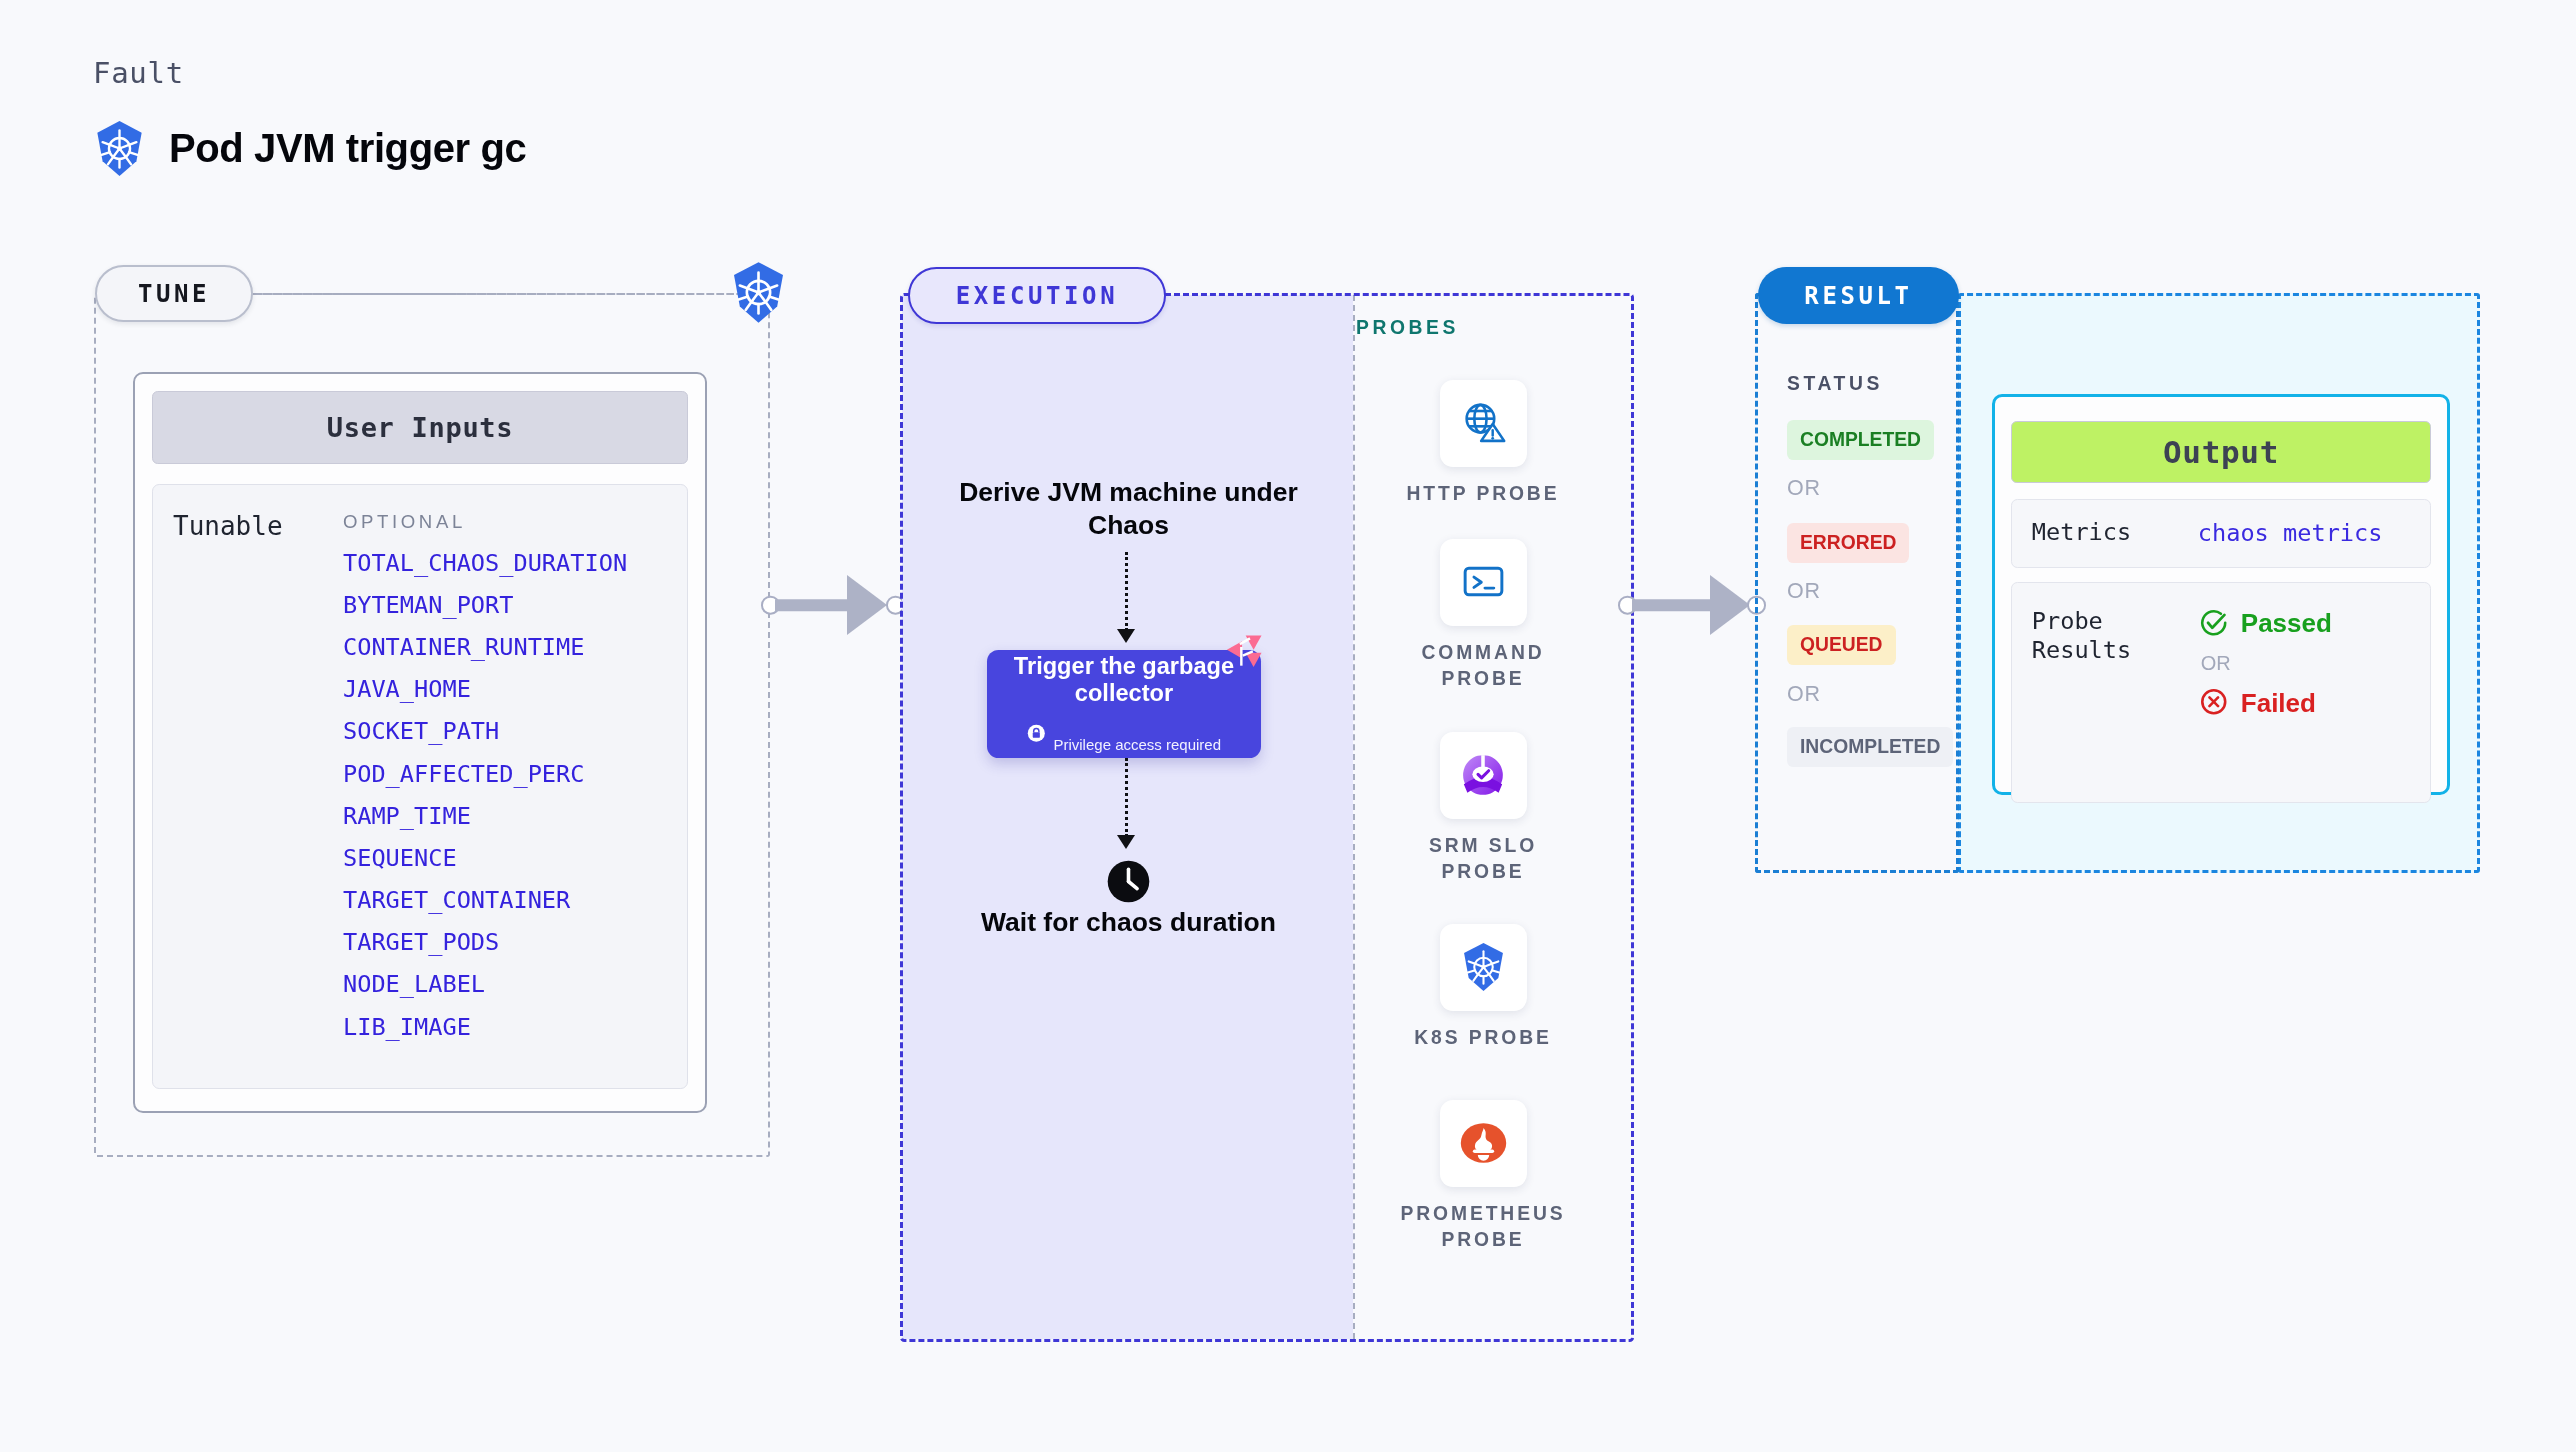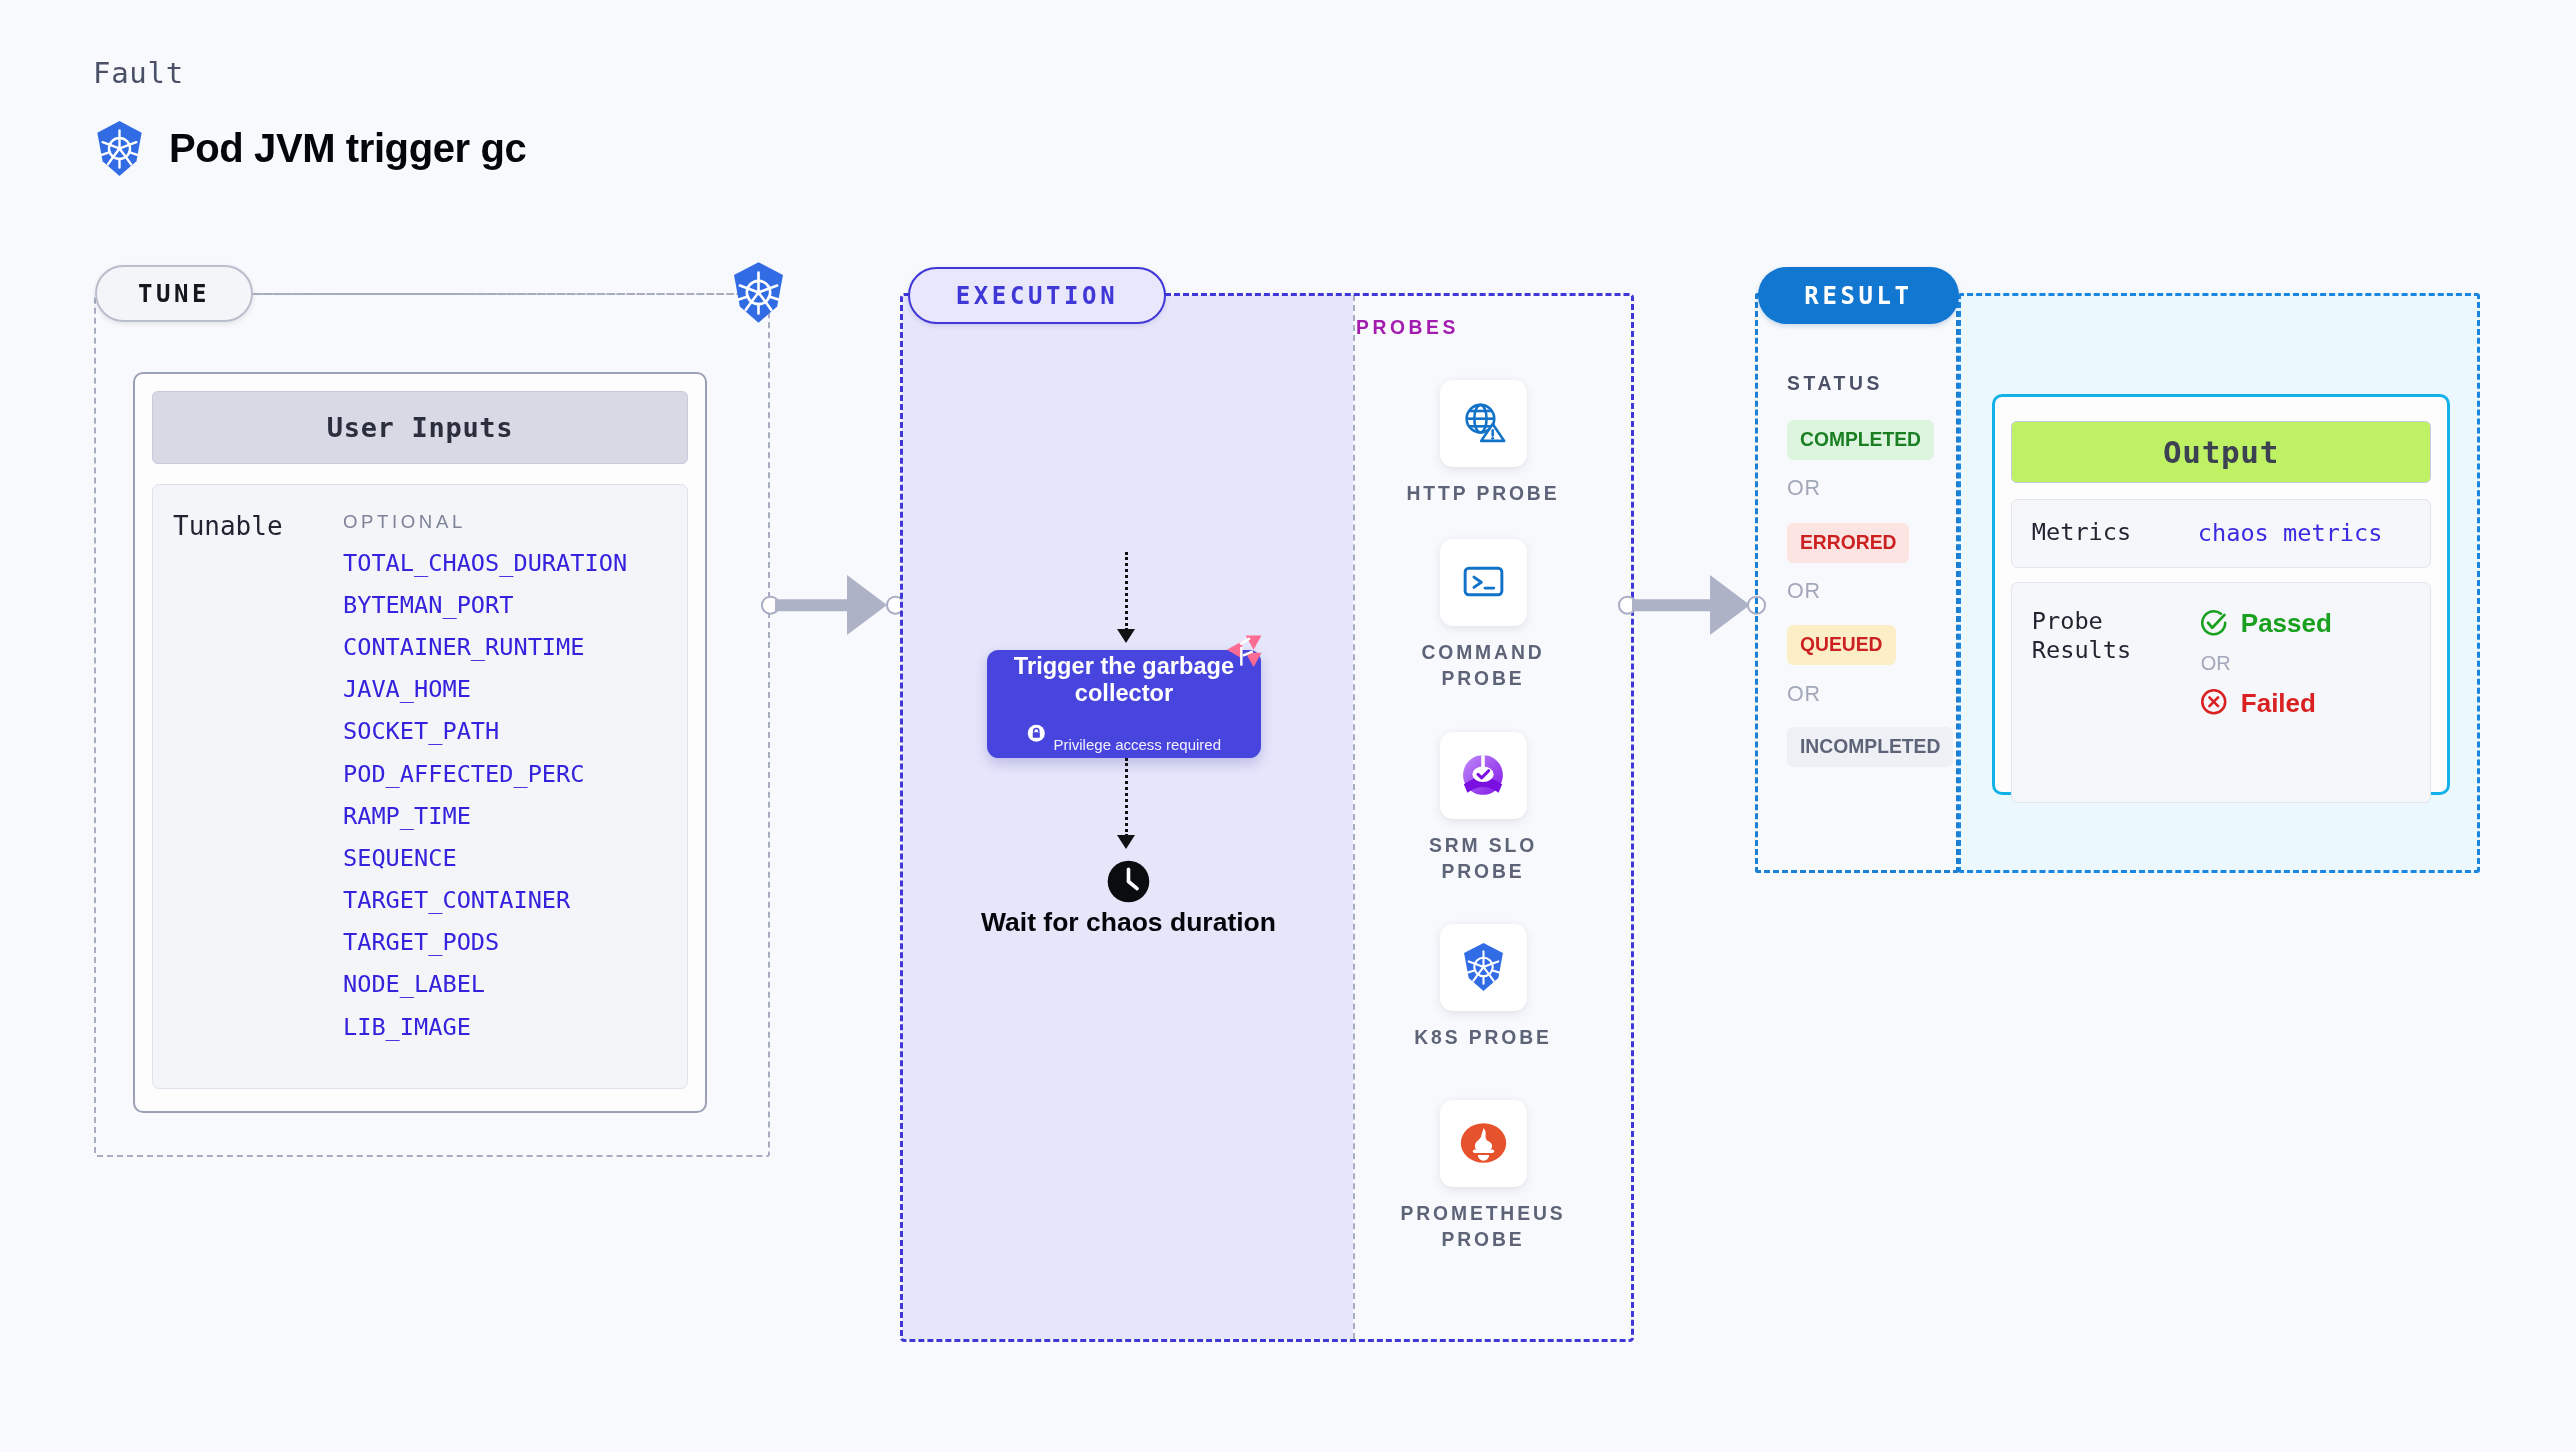--- a/index.html
+++ b/index.html
@@ -259,21 +259,21 @@
     font-weight: 700;
     color: #05060b;
     line-height: 1.25;
   }
 
   
   #probes-title {
     position: absolute;
     left: 1356px; top: 317px;
     font-size: 19.3px;
-    color: #a21caf;
+    color: #0f766e;
     letter-spacing: 3.6px;
     font-weight: 600;
   }
   .probe {
     position: absolute;
     width: 186px;
     display: flex;
     flex-direction: column;
     align-items: center;
   }
@@ -545,20 +545,21 @@
     <div class="conn-bar" style="left:14.3px; width:79px;"></div>
     <div class="conn-head" style="left:86px;"></div>
     <div class="conn-dot" style="left:125px;"></div>
   </div>
 
   <div id="exec-fill"></div>
   <div id="probes-divider"></div>
   <div id="exec-outer"></div>
   <div class="pill" id="exec-badge">EXECUTION</div>
 
+  <div id="derive-label">Derive JVM machine under Chaos</div>
 
   <div class="v-dotted" style="left:1125px; top:552px; height:79px;"></div>
   <div class="v-arrowhead" style="left:1117px; top:629px;"></div>
 
   <div id="gc-card">
     <div id="gc-card-title">Trigger the garbage collector</div>
     <div id="gc-card-sub-row">
       <span>
         <svg width="18.6" height="18.6" viewBox="0 0 24 24">
           <circle cx="12" cy="12" r="11" fill="#ffffff"></circle>

